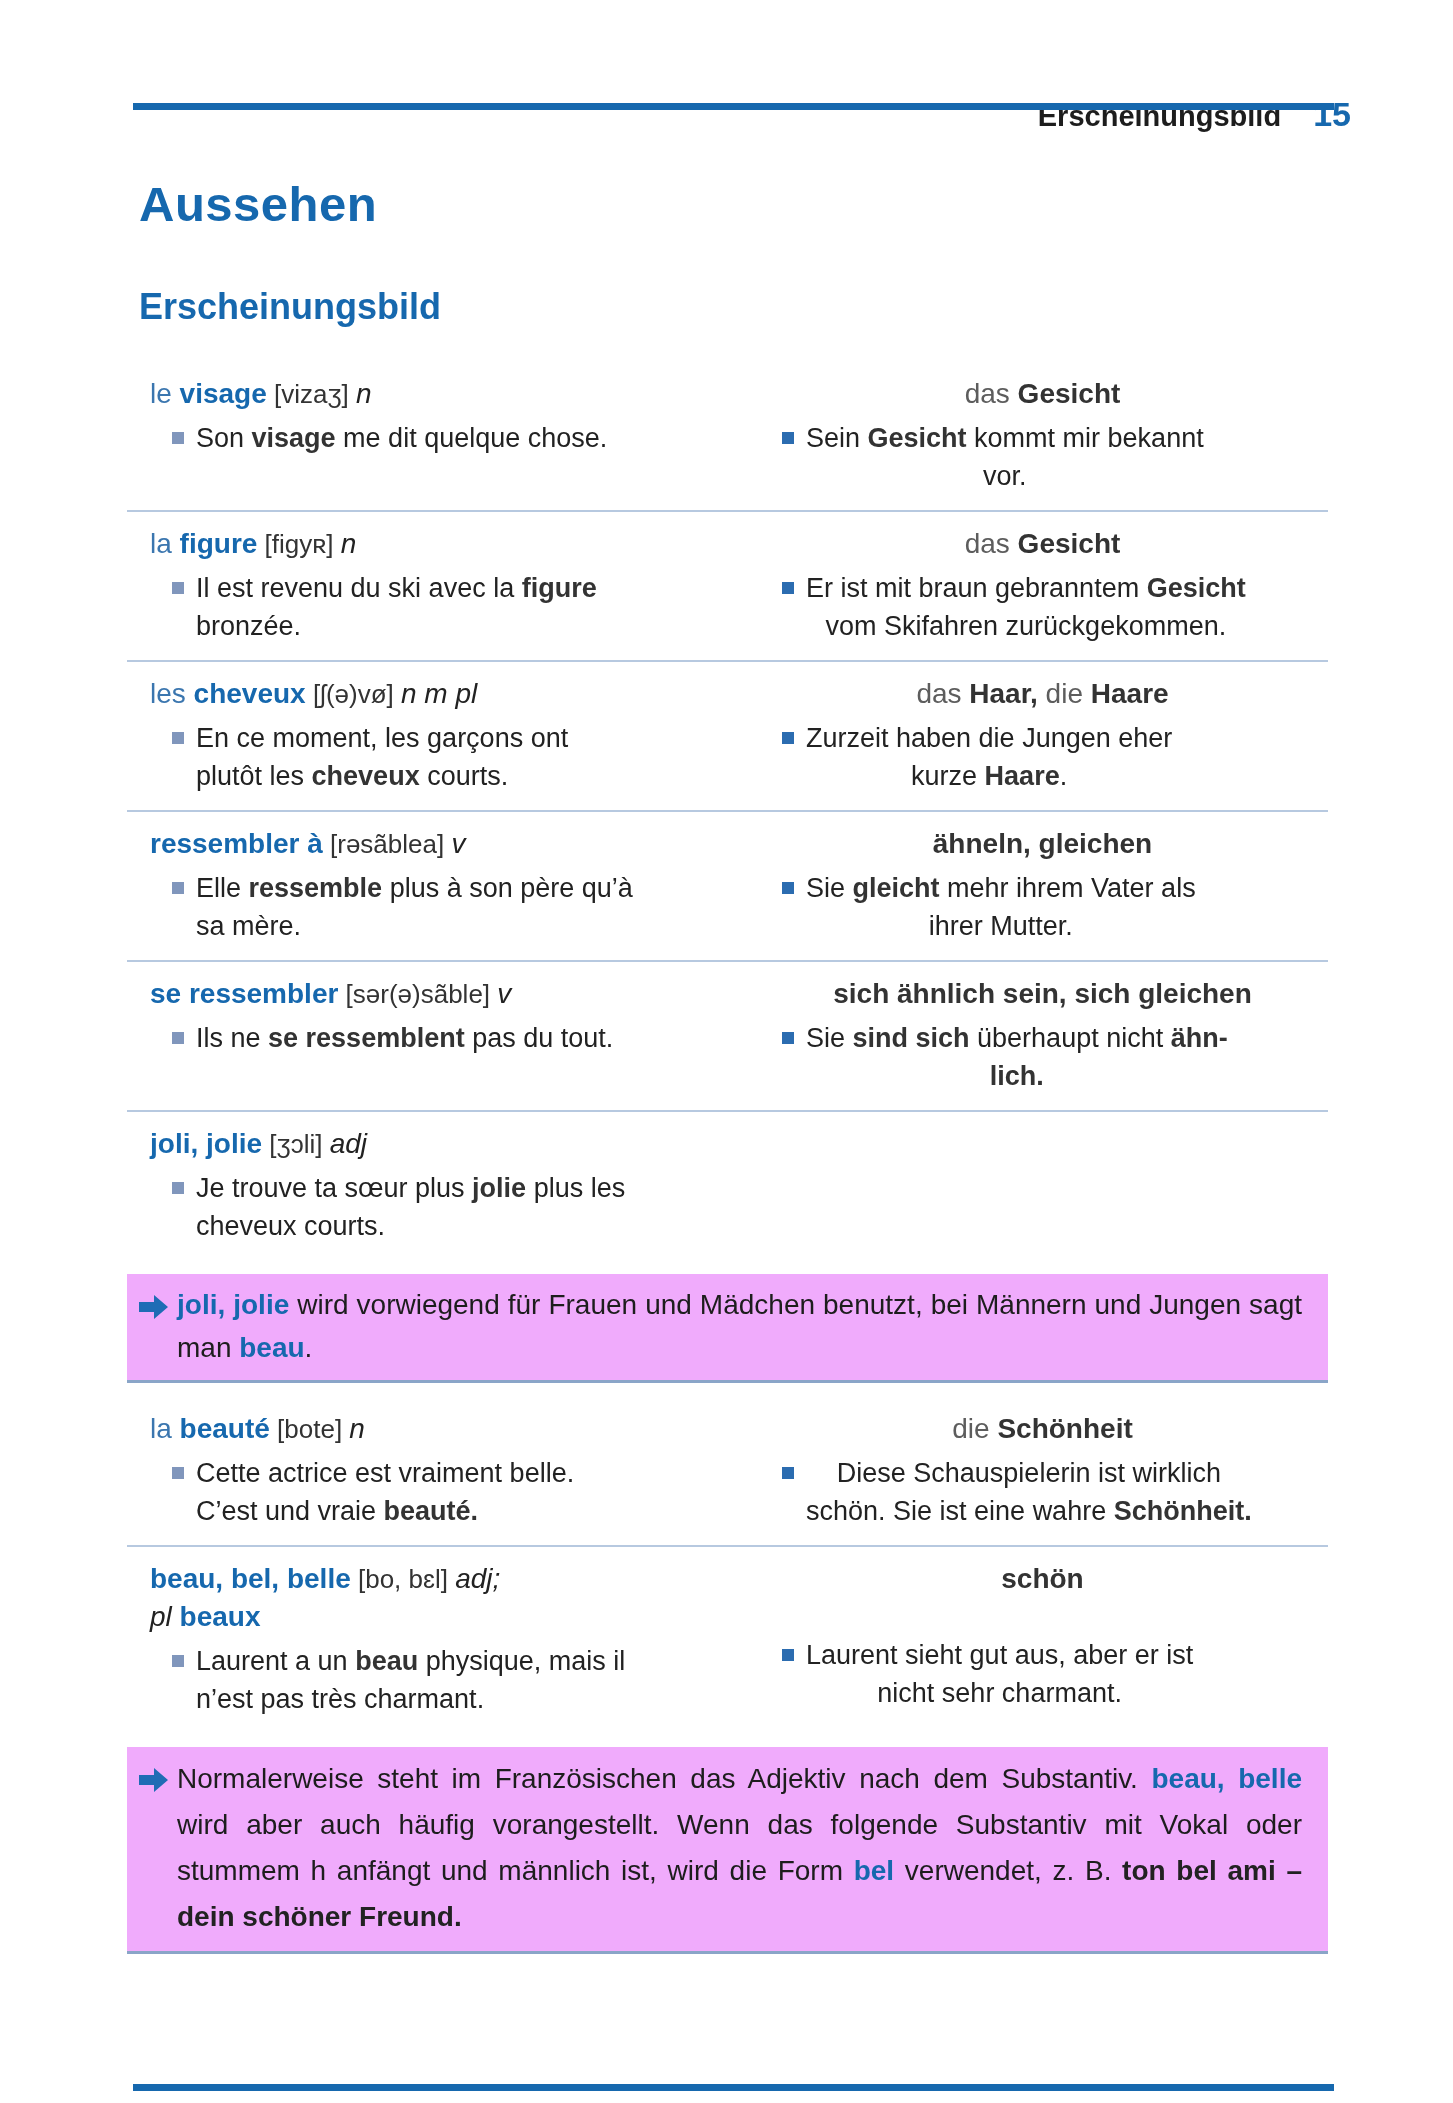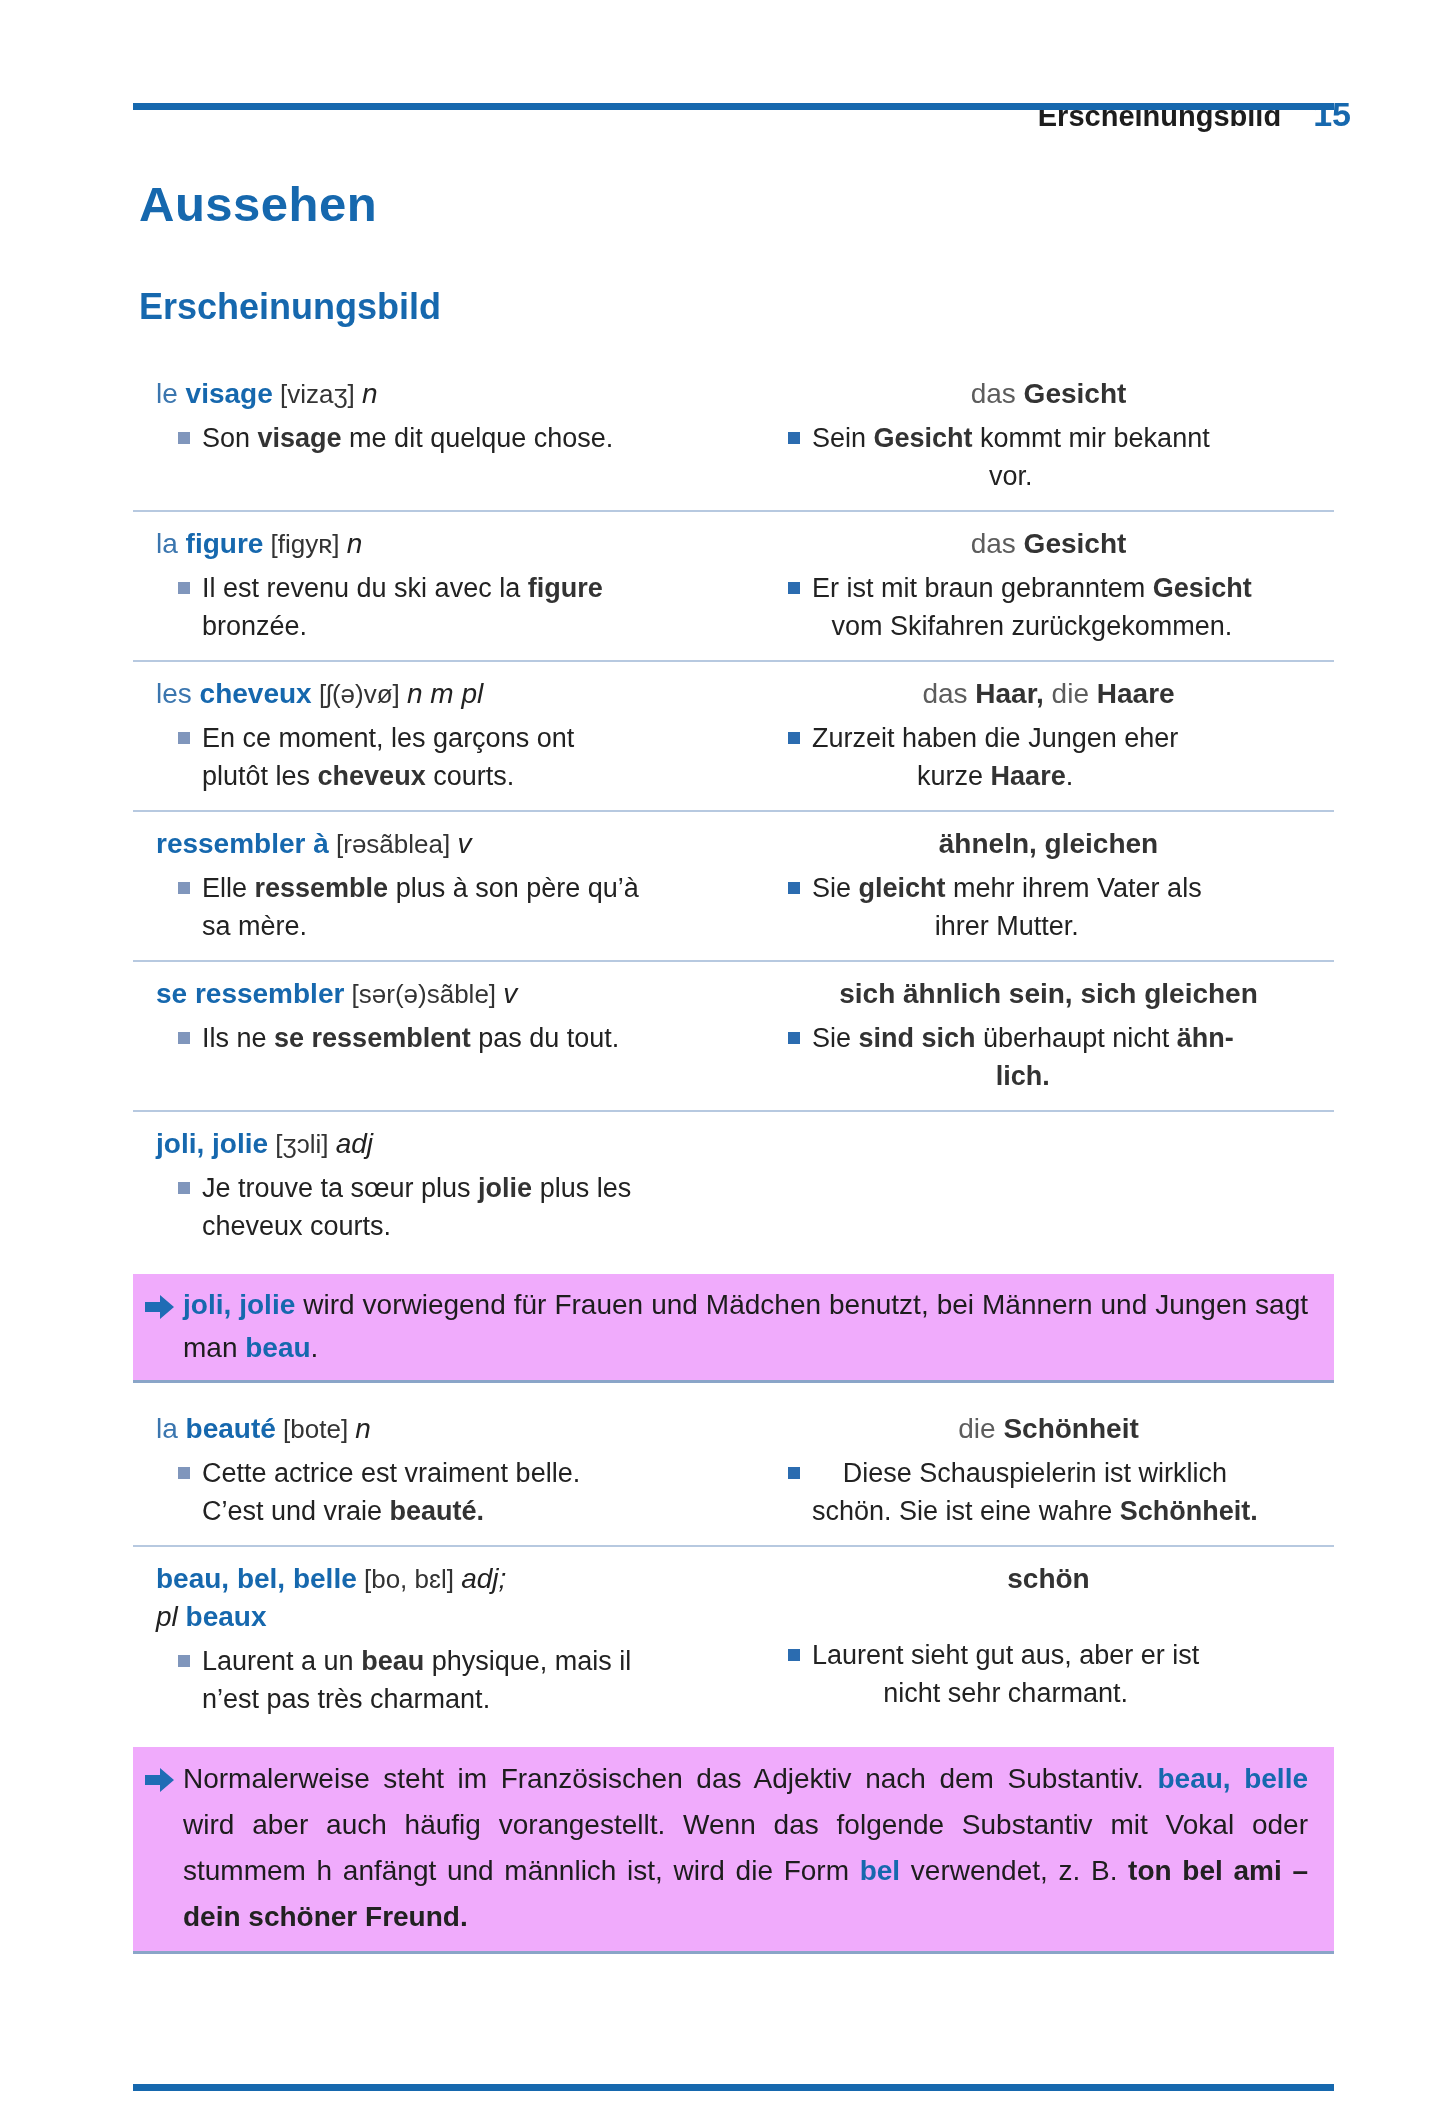--- a/index.html
+++ b/index.html
@@ -20,21 +20,21 @@
   }
   .header-line .pagenum{color:#1668ae;font-size:34px;margin-left:24px;}
   .page-title{
     position:absolute;left:139px;top:176px;
     font-size:49px;font-weight:bold;color:#1668ae;letter-spacing:0.5px;
   }
   .section-subtitle{
     position:absolute;left:139px;top:286px;
     font-size:36px;font-weight:bold;color:#1668ae;
   }
-  .content{position:absolute;left:133px;top:362px;width:1201px;}
+  .content{position:absolute;left:127px;top:362px;width:1201px;}
   .entry{display:grid;grid-template-columns:607px 1fr;padding:13px 0 15px;}
   .entry.sep{border-top:2px solid #b7c9e0;}
   .fr-col{padding-left:23px;}
   .de-col{padding-left:23px;text-align:center;}
   .head{font-size:28px;line-height:38px;color:#222;}
   .ex{display:flex;font-size:27px;line-height:38px;color:#222;margin-top:6px;}
   .fr-col .ex{margin-left:22px;}
   .de-col .ex{margin-left:25px;}
   .bullet{flex:0 0 12px;width:12px;height:12px;margin-top:13px;margin-right:12px;}
   .fr-bullet{background:#8096bc;}

